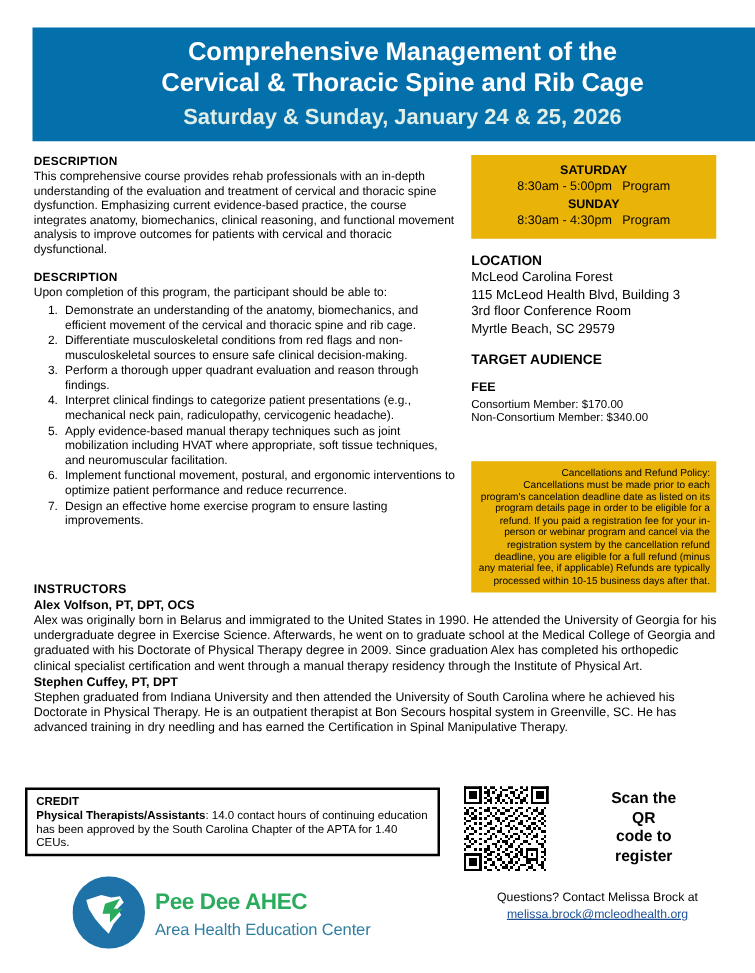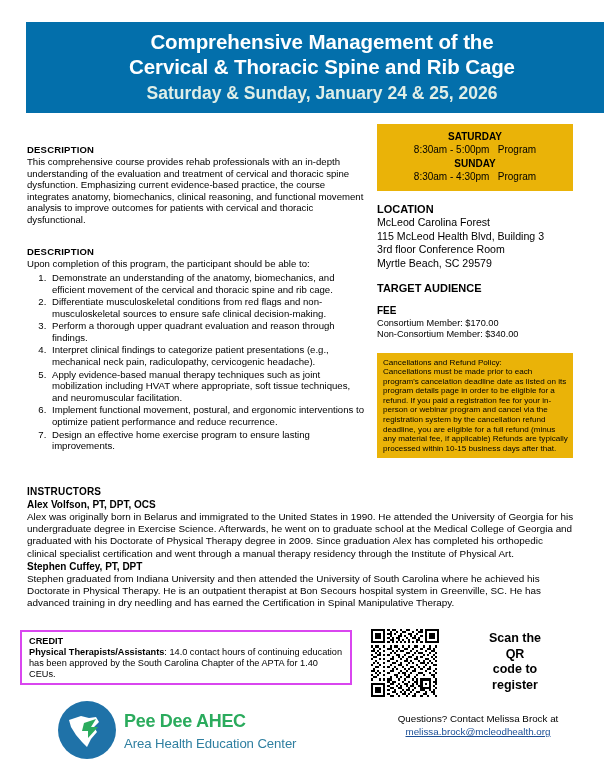--- a/index.html
+++ b/index.html
@@ -64,21 +64,20 @@
     left: 377px;
     top: 124px;
     width: 196px;
   }
 
   .sec-head {
     font-size: 9.5px;
     font-weight: bold;
     line-height: 12px;
     letter-spacing: 0.2px;
-    margin-top: 20px;
   }
   .body-text {
     font-size: 9.6px;
     line-height: 11.6px;
     text-align: left;
   }
 
   
   ol.objectives {
     margin: 3px 0 0 0;
@@ -124,24 +123,25 @@
     font-size: 10px;
     font-weight: bold;
     line-height: 12.5px;
   }
   .fee-line {
     font-size: 9.2px;
     line-height: 11.5px;
   }
   .policy-box {
     width: 196px;
-    margin-top: 12px;
+    margin-top: 28px;
     padding: 5px 5px 5px 6px;
     font-size: 8.1px;
     line-height: 9.6px;
+    text-align: right;
   }
 
   
   .instructors {
     position: absolute;
     left: 27px;
     top: 466px;
     width: 548px;
   }
   .instructors .sec-head { font-size: 10px; }
@@ -155,21 +155,21 @@
     line-height: 12.2px;
   }
 
   
   .credit-box {
     position: absolute;
     left: 20px;
     top: 630px;
     width: 332px;
     height: 55px;
-    border: 2px solid #d946ef;
+    border: 2px solid #000000;
     box-sizing: border-box;
     padding: 4px 7px;
   }
   .credit-head {
     font-size: 9.2px;
     font-weight: bold;
     line-height: 11px;
   }
   .credit-text {
     font-size: 9.2px;

